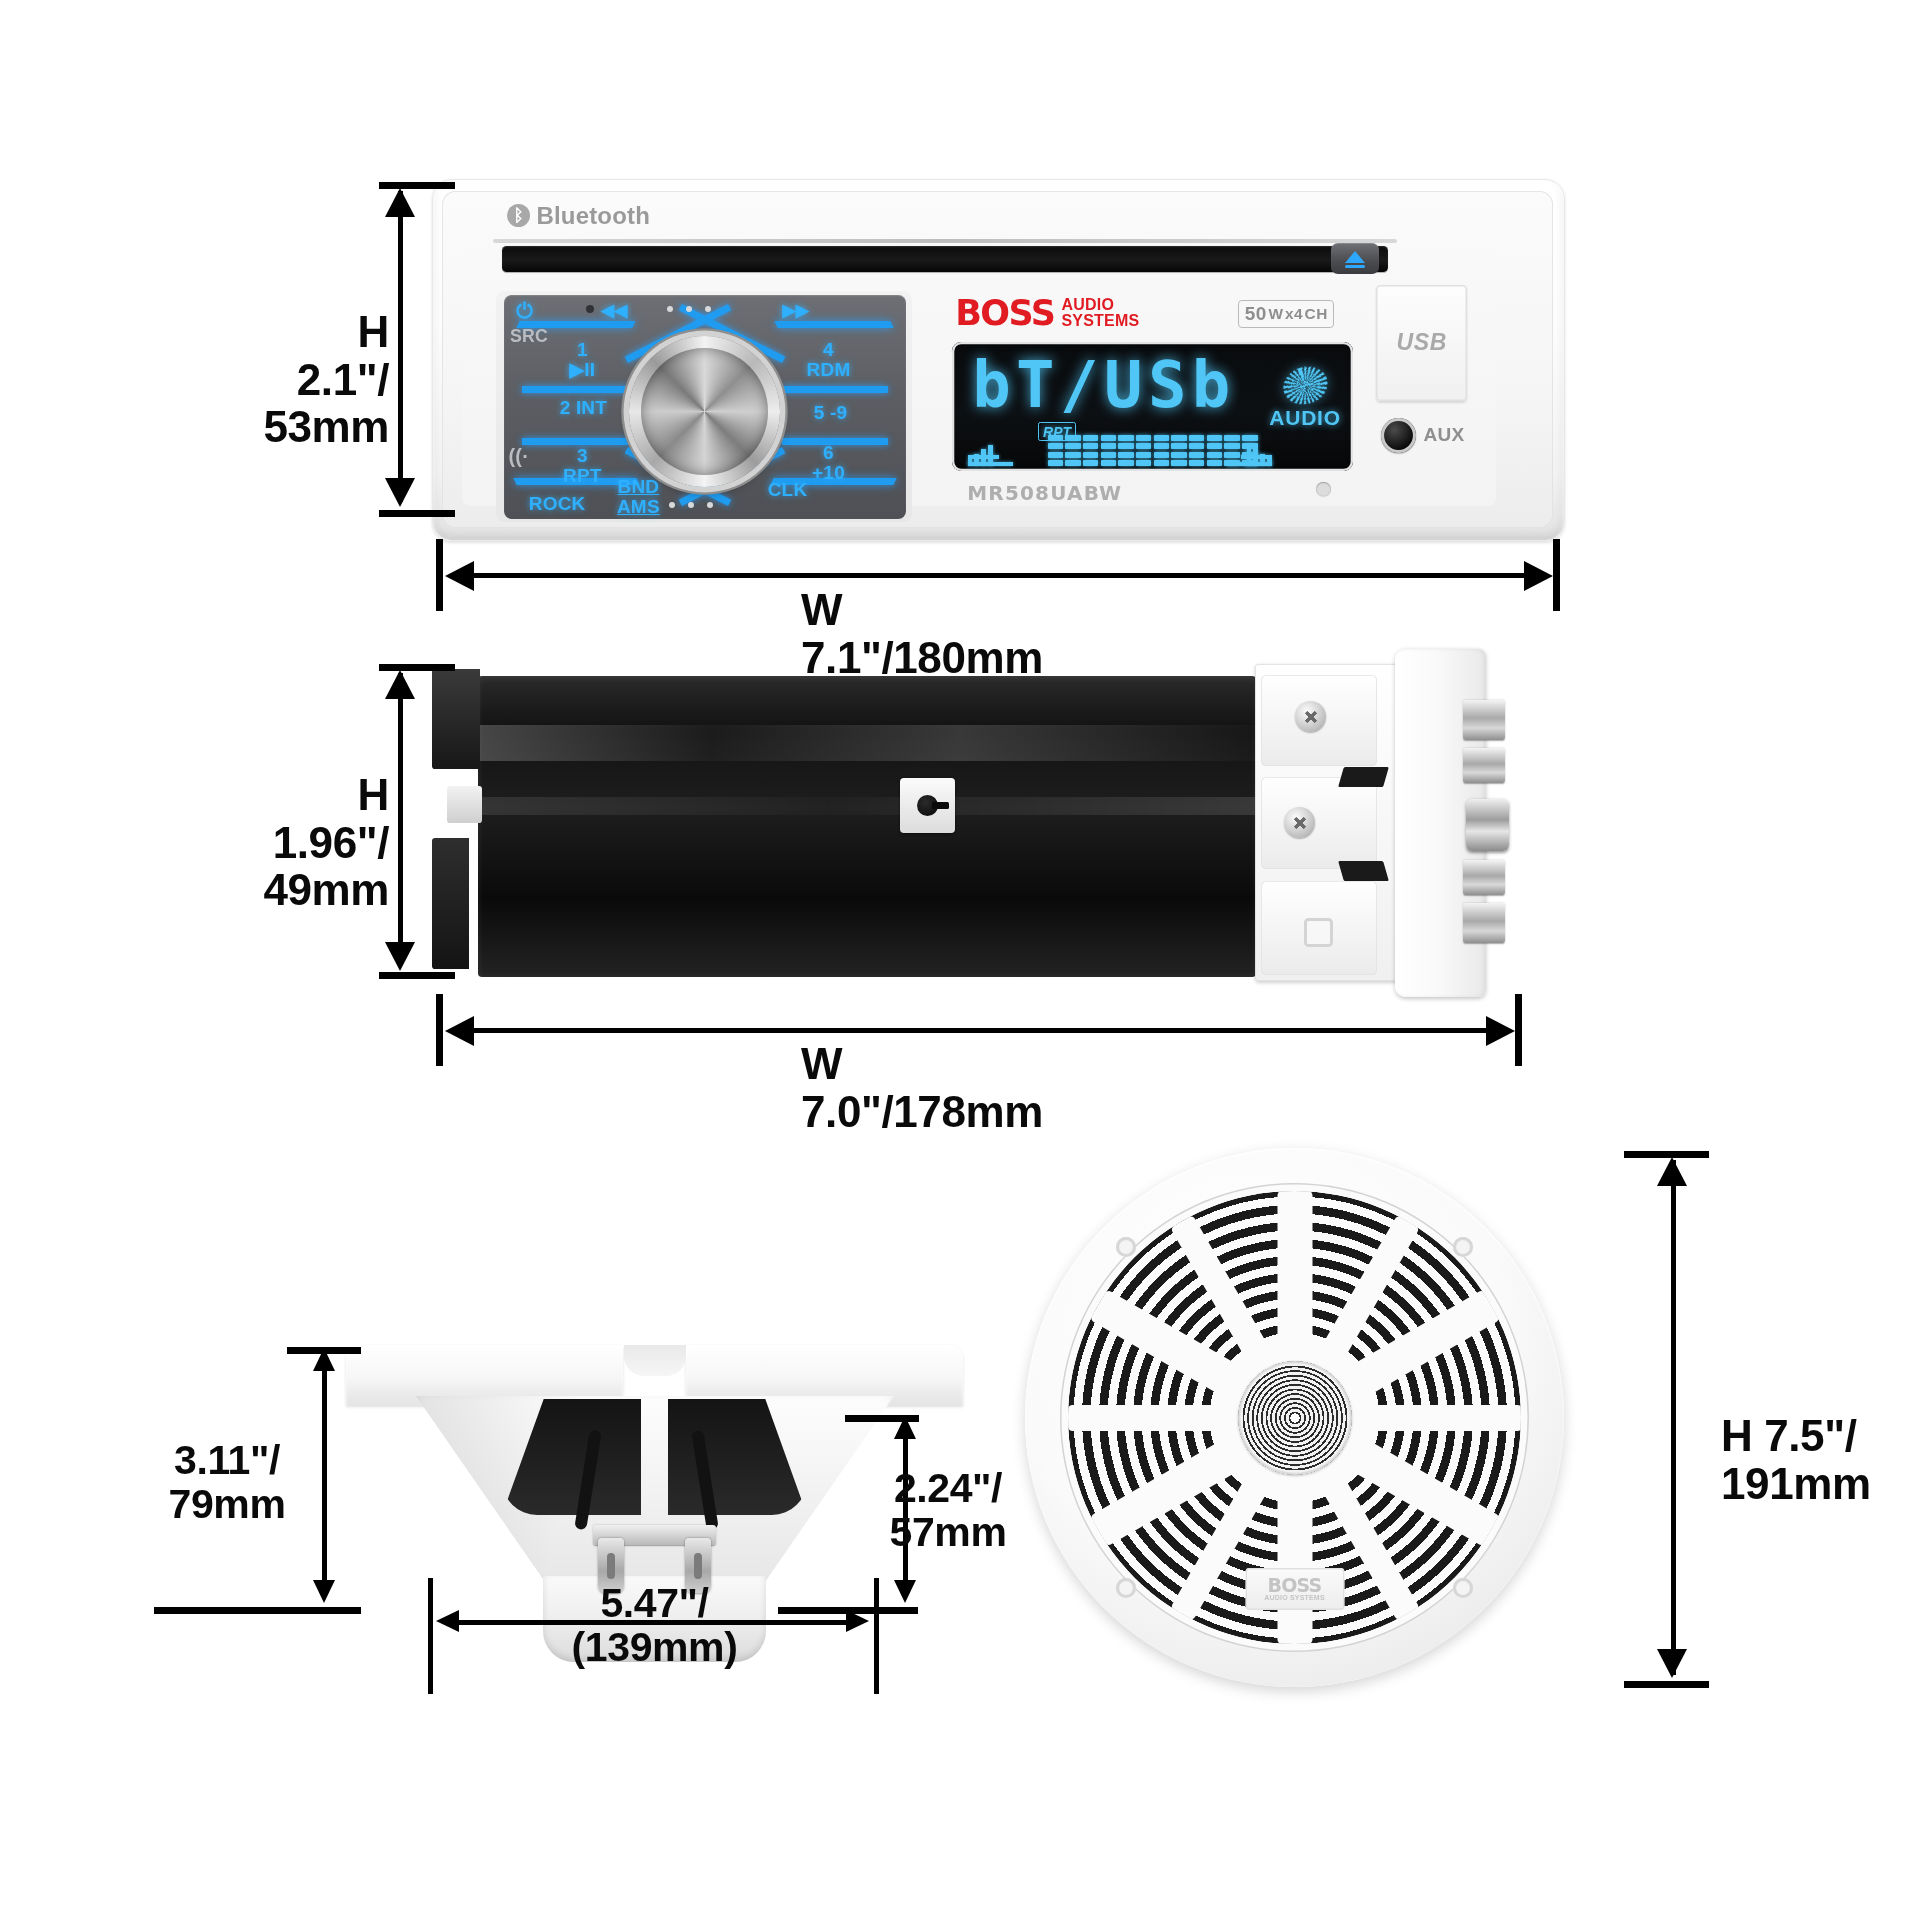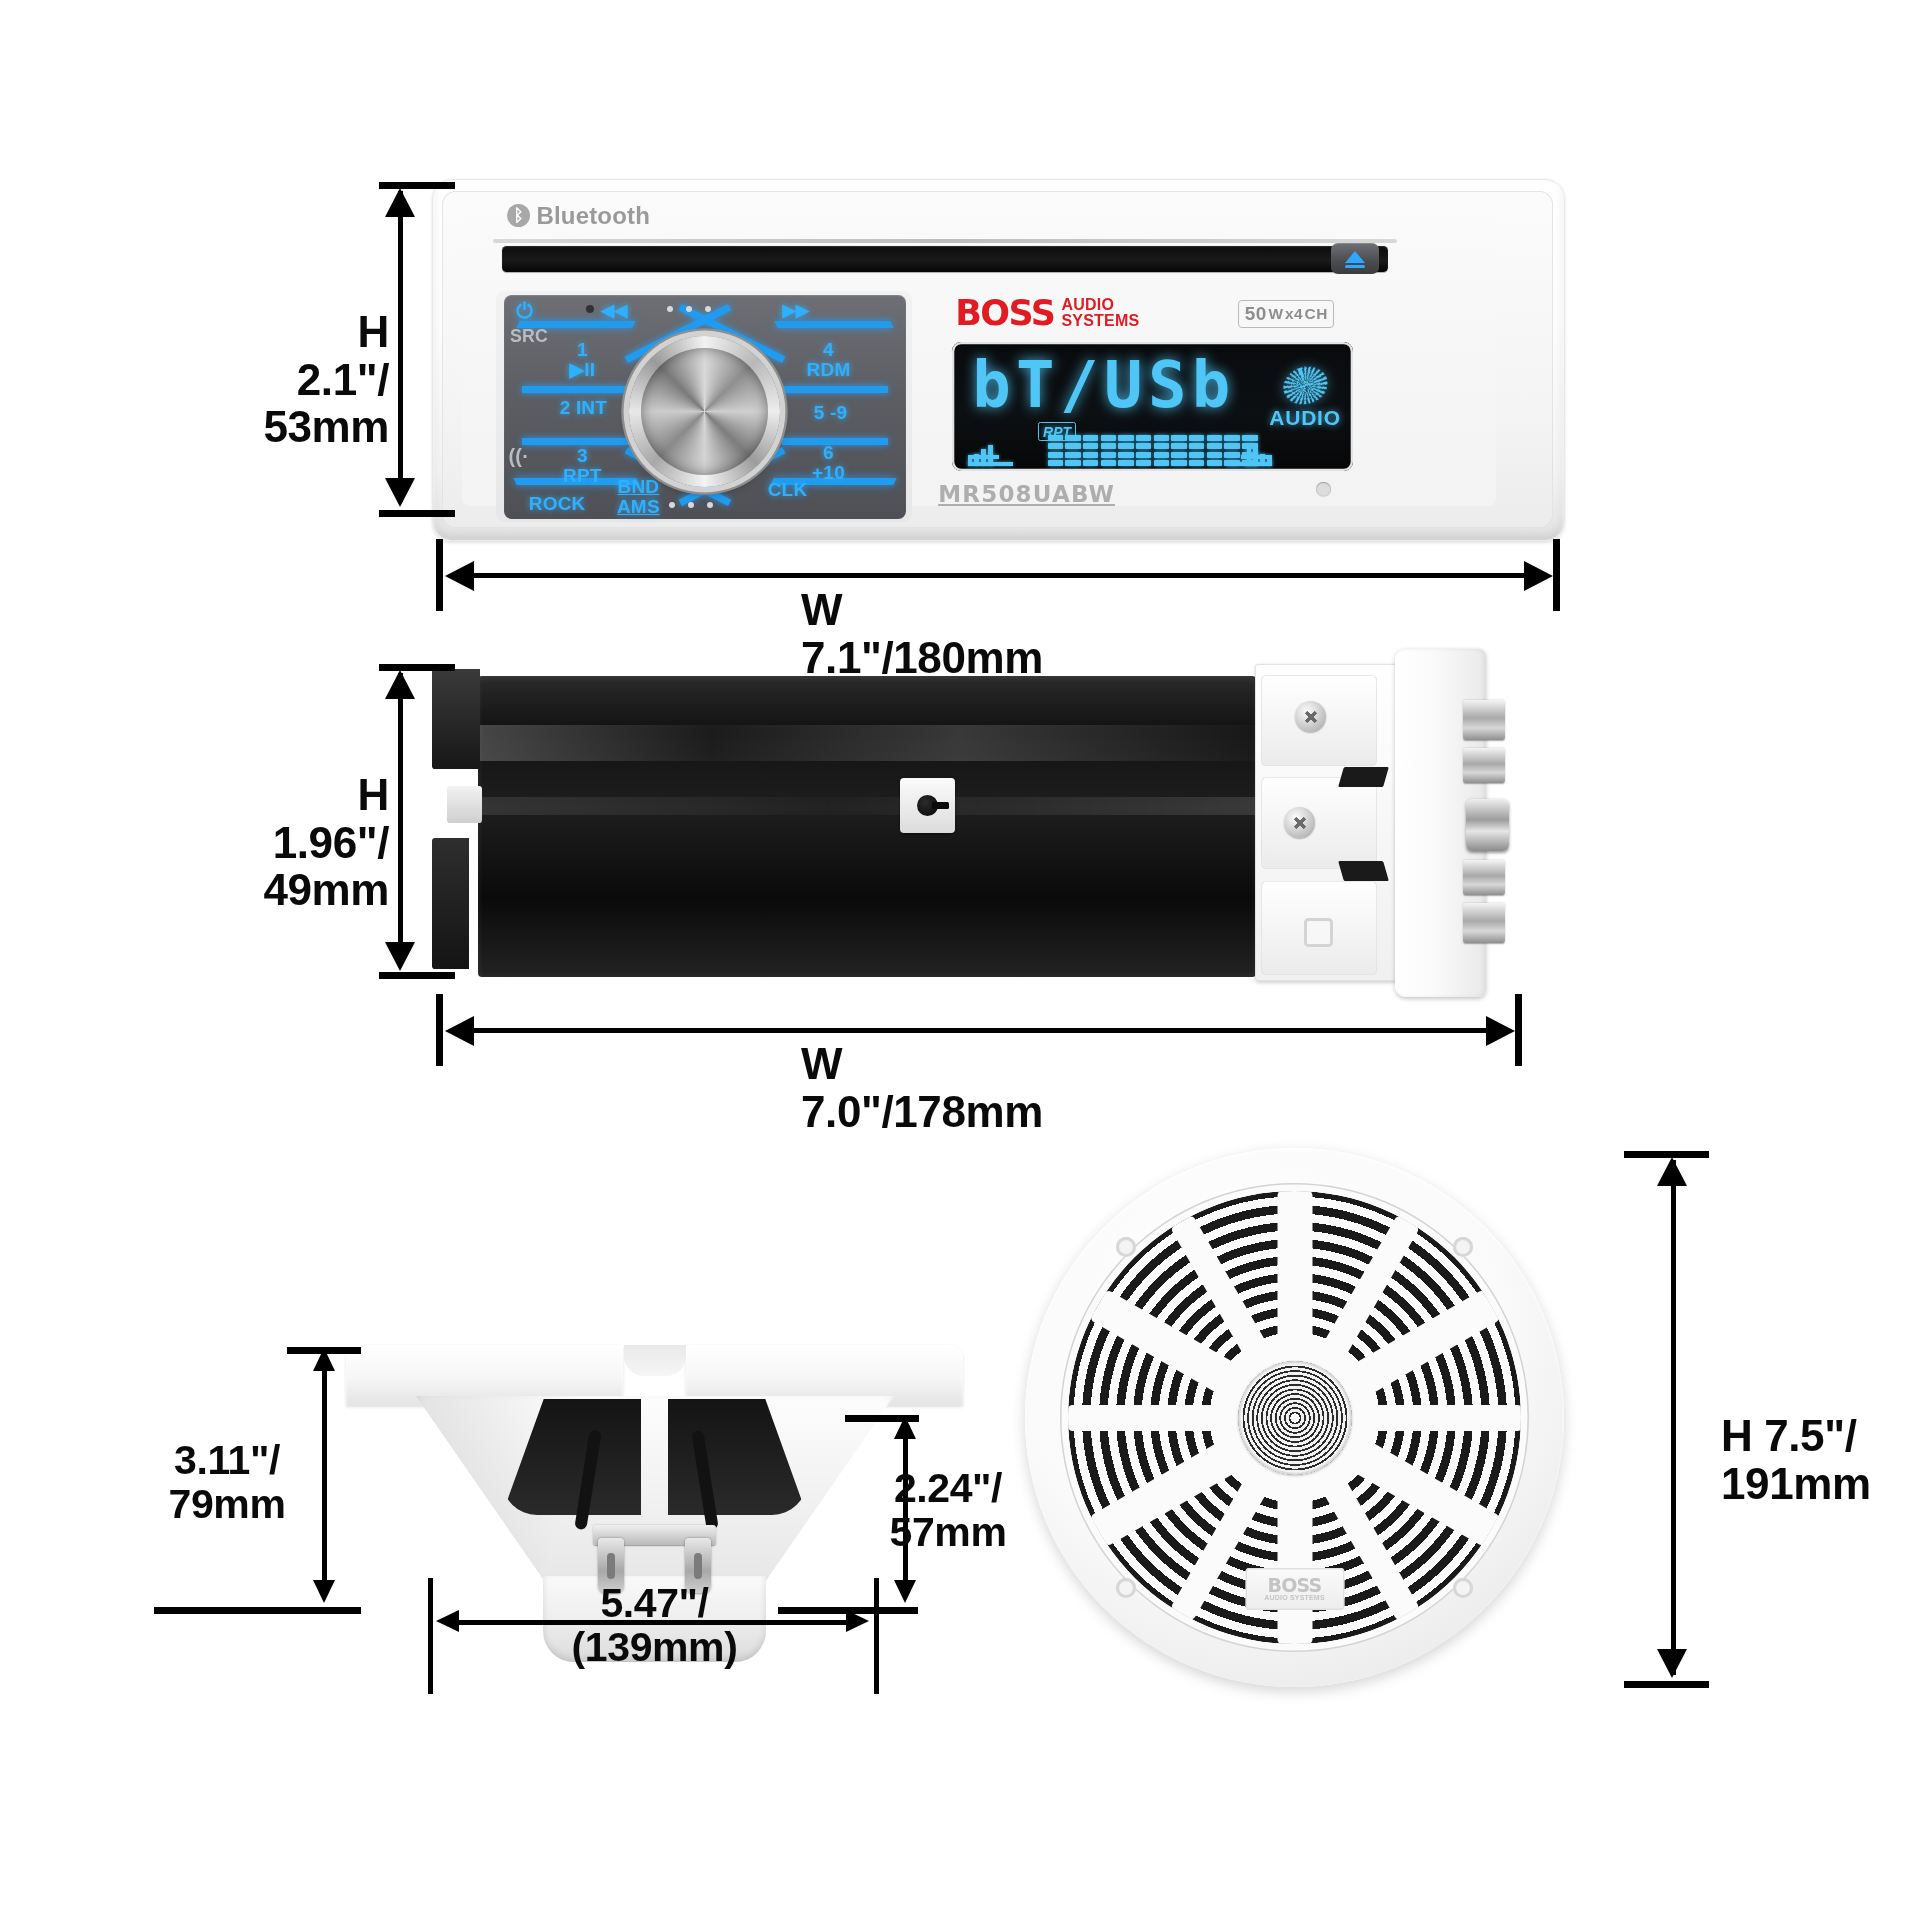--- a/index.html
+++ b/index.html
@@ -181,24 +181,23 @@
     background:
       repeating-conic-gradient(from 0deg, #4fc6f5 0deg 7deg, transparent 7deg 14deg),
       radial-gradient(circle, transparent 28%, #4fc6f5 29%, transparent 31%,
                       transparent 46%, #4fc6f5 47%, transparent 49%);
     filter:drop-shadow(0 0 5.4px rgba(79,198,245,.8));
     transform:rotate(-18deg);
   }
   .rock-txt { font-size:21px; font-weight:800; letter-spacing:0.8px; margin-top:2.3px;
               text-shadow:0 0 7px rgba(79,198,245,.8); }
   .model-no {
-    position:absolute; left:476px; top:270px;
-    color:#aeaeae; font-weight:900; font-size:23px; letter-spacing:1.2px;
+    position:absolute; left:505px; top:270px;
+    color:#aeaeae; font-weight:900; font-size:20px; letter-spacing:1.2px;
     font-family:"DejaVu Sans", sans-serif;
-    text-decoration:underline;
   }
   .small-knob {
     position:absolute; left:854px; top:271px; width:14.6px; height:14.6px;
     border-radius:50%; background:#dcdcdc; box-shadow: inset 0 0.8px 1.5px rgba(0,0,0,.35), 0 0.8px 0.8px rgba(0,0,0,.15);
   }
 
   
   .right-col { position:absolute; right:23px; top:74px; width:97px; height:231px; }
   .usb-flap {
     position:absolute; left:0; top:0; width:91px; height:116px;
@@ -623,20 +622,29 @@
 
           <div class="rock-wrap">
             <div class="rock-disc"></div>
             <div class="rock-txt">AUDIO</div>
           </div>
         </div>
 
         <div class="model-no">MR508UABW</div>
         <div class="small-knob"></div>
 
+        <div class="right-col">
+          <div class="usb-flap">
+            <span class="usb-txt">USB</span>
+          </div>
+          <div class="aux-row">
+            <span class="aux-jack"></span>
+            <span class="aux-txt">AUX</span>
+          </div>
+        </div>
 
       </div>
     </div>
   </div>
 
   <div class="abs">
     <div class="abs tick-h" style="left:379px; top:182px; width:76px;"></div>
     <div class="abs tick-h" style="left:379px; top:510px; width:76px;"></div>
     <div class="abs vline" style="left:398px; top:191px; height:311px;"></div>
     <div class="abs arrowhead ah-up" style="left:385px; top:188px;"></div>

